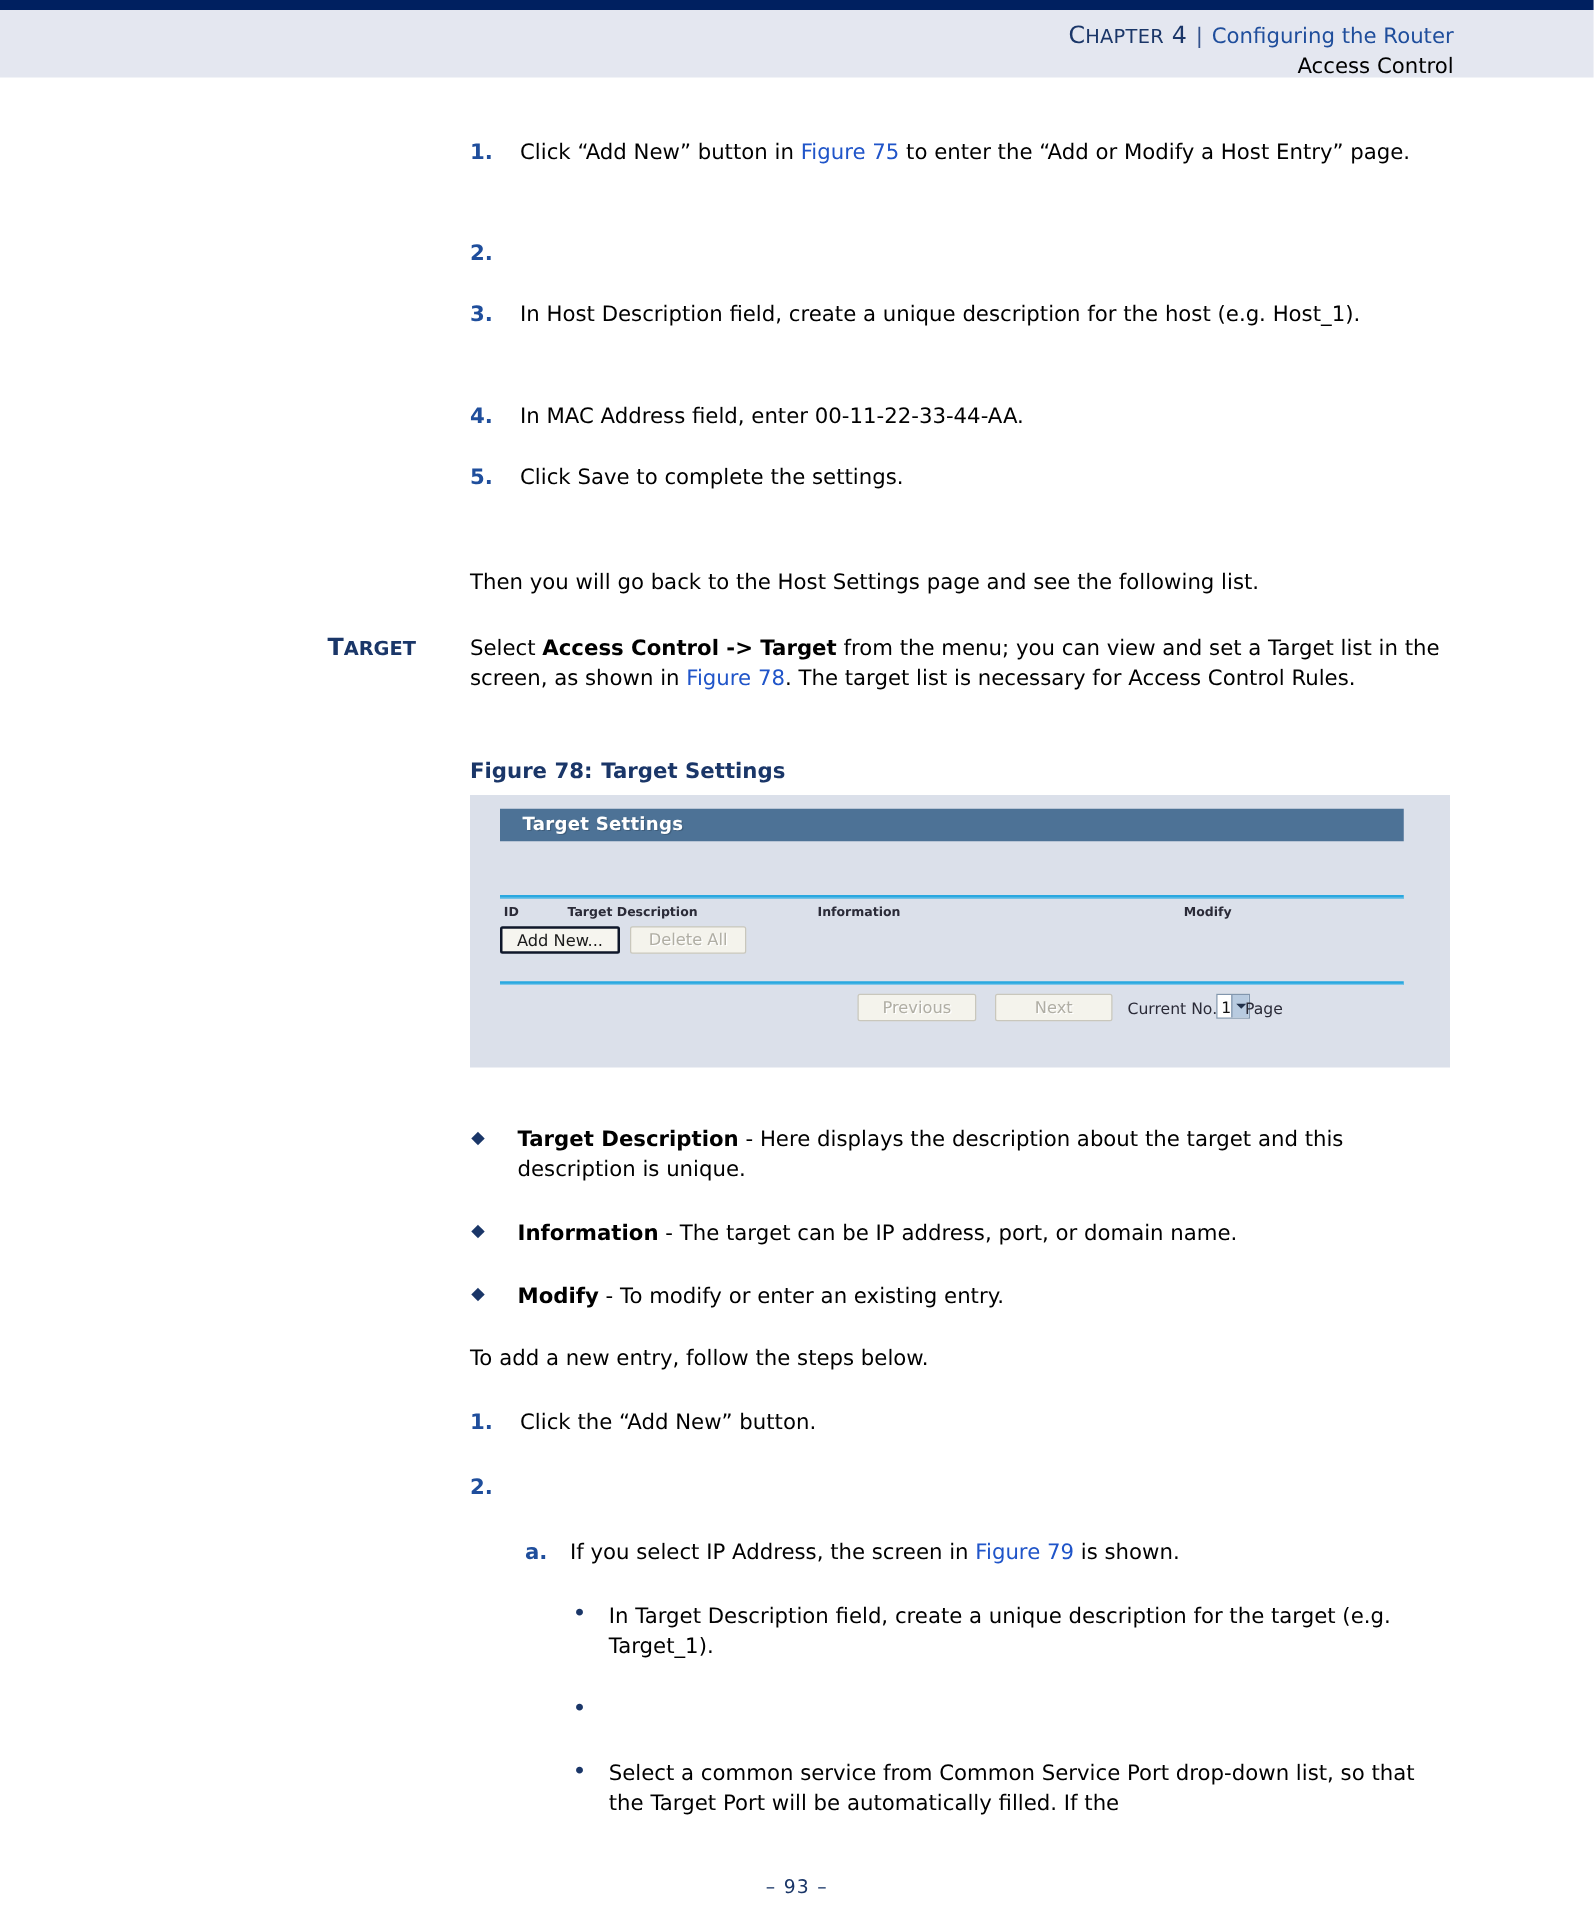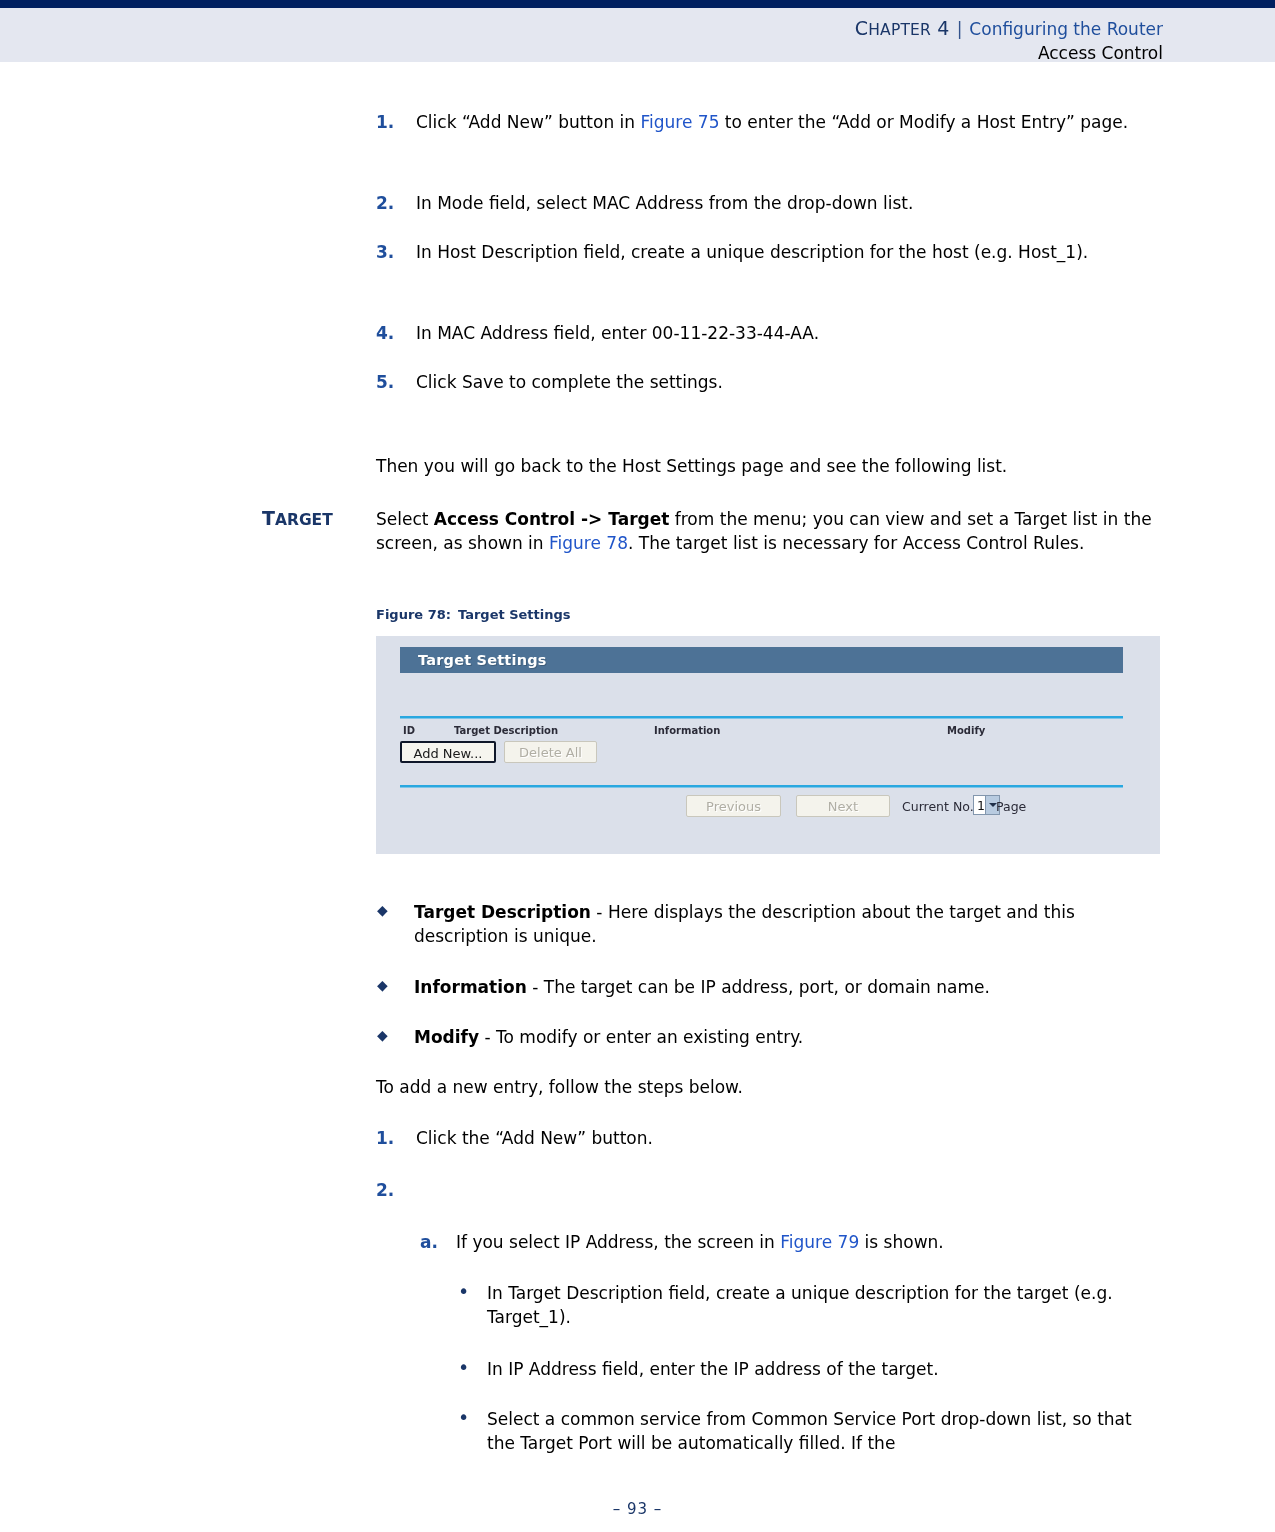--- a/index.html
+++ b/index.html
@@ -146,21 +146,21 @@
     line-height: 1.3;
   }
 
   .link { color: #2055c9; }
   .bold { font-weight: bold; }
 
   
   .fig-caption {
     position: absolute;
     left: 376px;
-    font-size: 13px;
+    font-size: 17px;
     font-weight: bold;
     color: #1a3668;
     white-space: nowrap;
   }
   .fig-caption .gap { display: inline-block; width: 7px; }
 
   
   .shot {
     position: absolute;
     left: 376px;
@@ -303,21 +303,21 @@
   </div>
 </div>
 
 <div class="page">
 
   <div class="step" style="top:48px;">
     <span class="num">1.</span><span>Click “Add New” button in </span><span class="link">Figure 75</span><span> to enter the “Add or Modify a Host Entry” page.</span>
   </div>
 
   <div class="step" style="top:129px;">
-    <span class="num">2.</span><span>In Mode field, select MAC Address from the drop-down list.</span>
+    <span class="num">2.</span>
   </div>
 
   <div class="step" style="top:178px;">
     <span class="num">3.</span><span>In Host Description field, create a unique description for the host (e.g. Host_1).</span>
   </div>
 
   <div class="step" style="top:259px;">
     <span class="num">4.</span><span>In MAC Address field, enter 00-11-22-33-44-AA.</span>
   </div>
 
@@ -393,21 +393,21 @@
 
   <div class="step sub" style="top:1168px;">
     <span class="num">a.</span><span>If you select IP Address, the screen in </span><span class="link">Figure 79</span><span> is shown.</span>
   </div>
 
   <div class="rbullet" style="top:1219px;">
     <span class="dot">•</span><span>In Target Description field, create a unique description for the target (e.g. Target_1).</span>
   </div>
 
   <div class="rbullet" style="top:1295px;">
-    <span class="dot">•</span><span>In IP Address field, enter the IP address of the target.</span>
+    <span class="dot">•</span>
   </div>
 
   <div class="rbullet" style="top:1345px;">
     <span class="dot">•</span><span>Select a common service from Common Service Port drop-down list, so that the Target Port will be automatically filled. If the</span>
   </div>
 </div>
 
 <div class="footer">–  93  –</div>
 
 </body></html>

